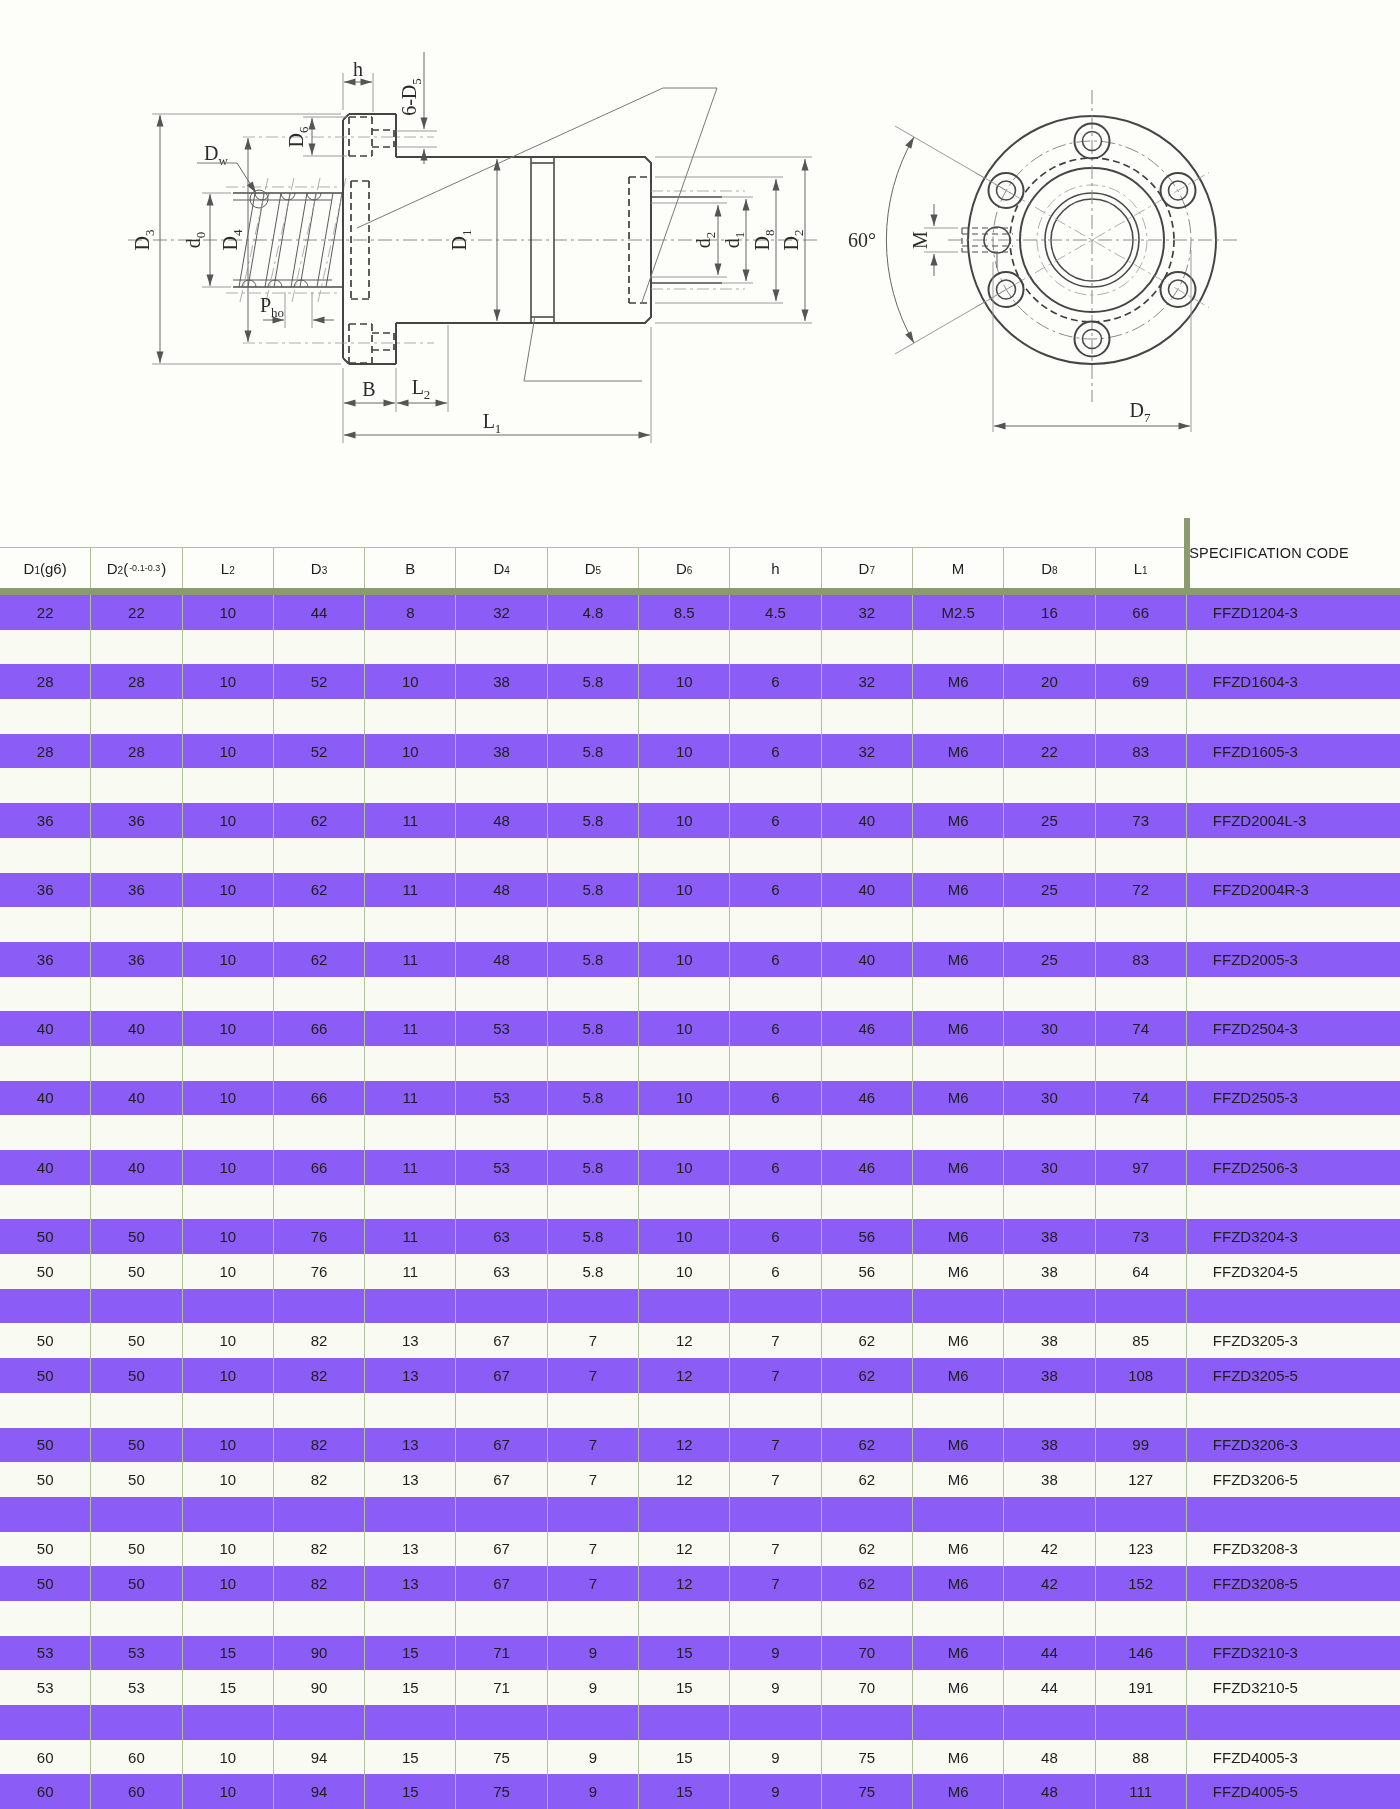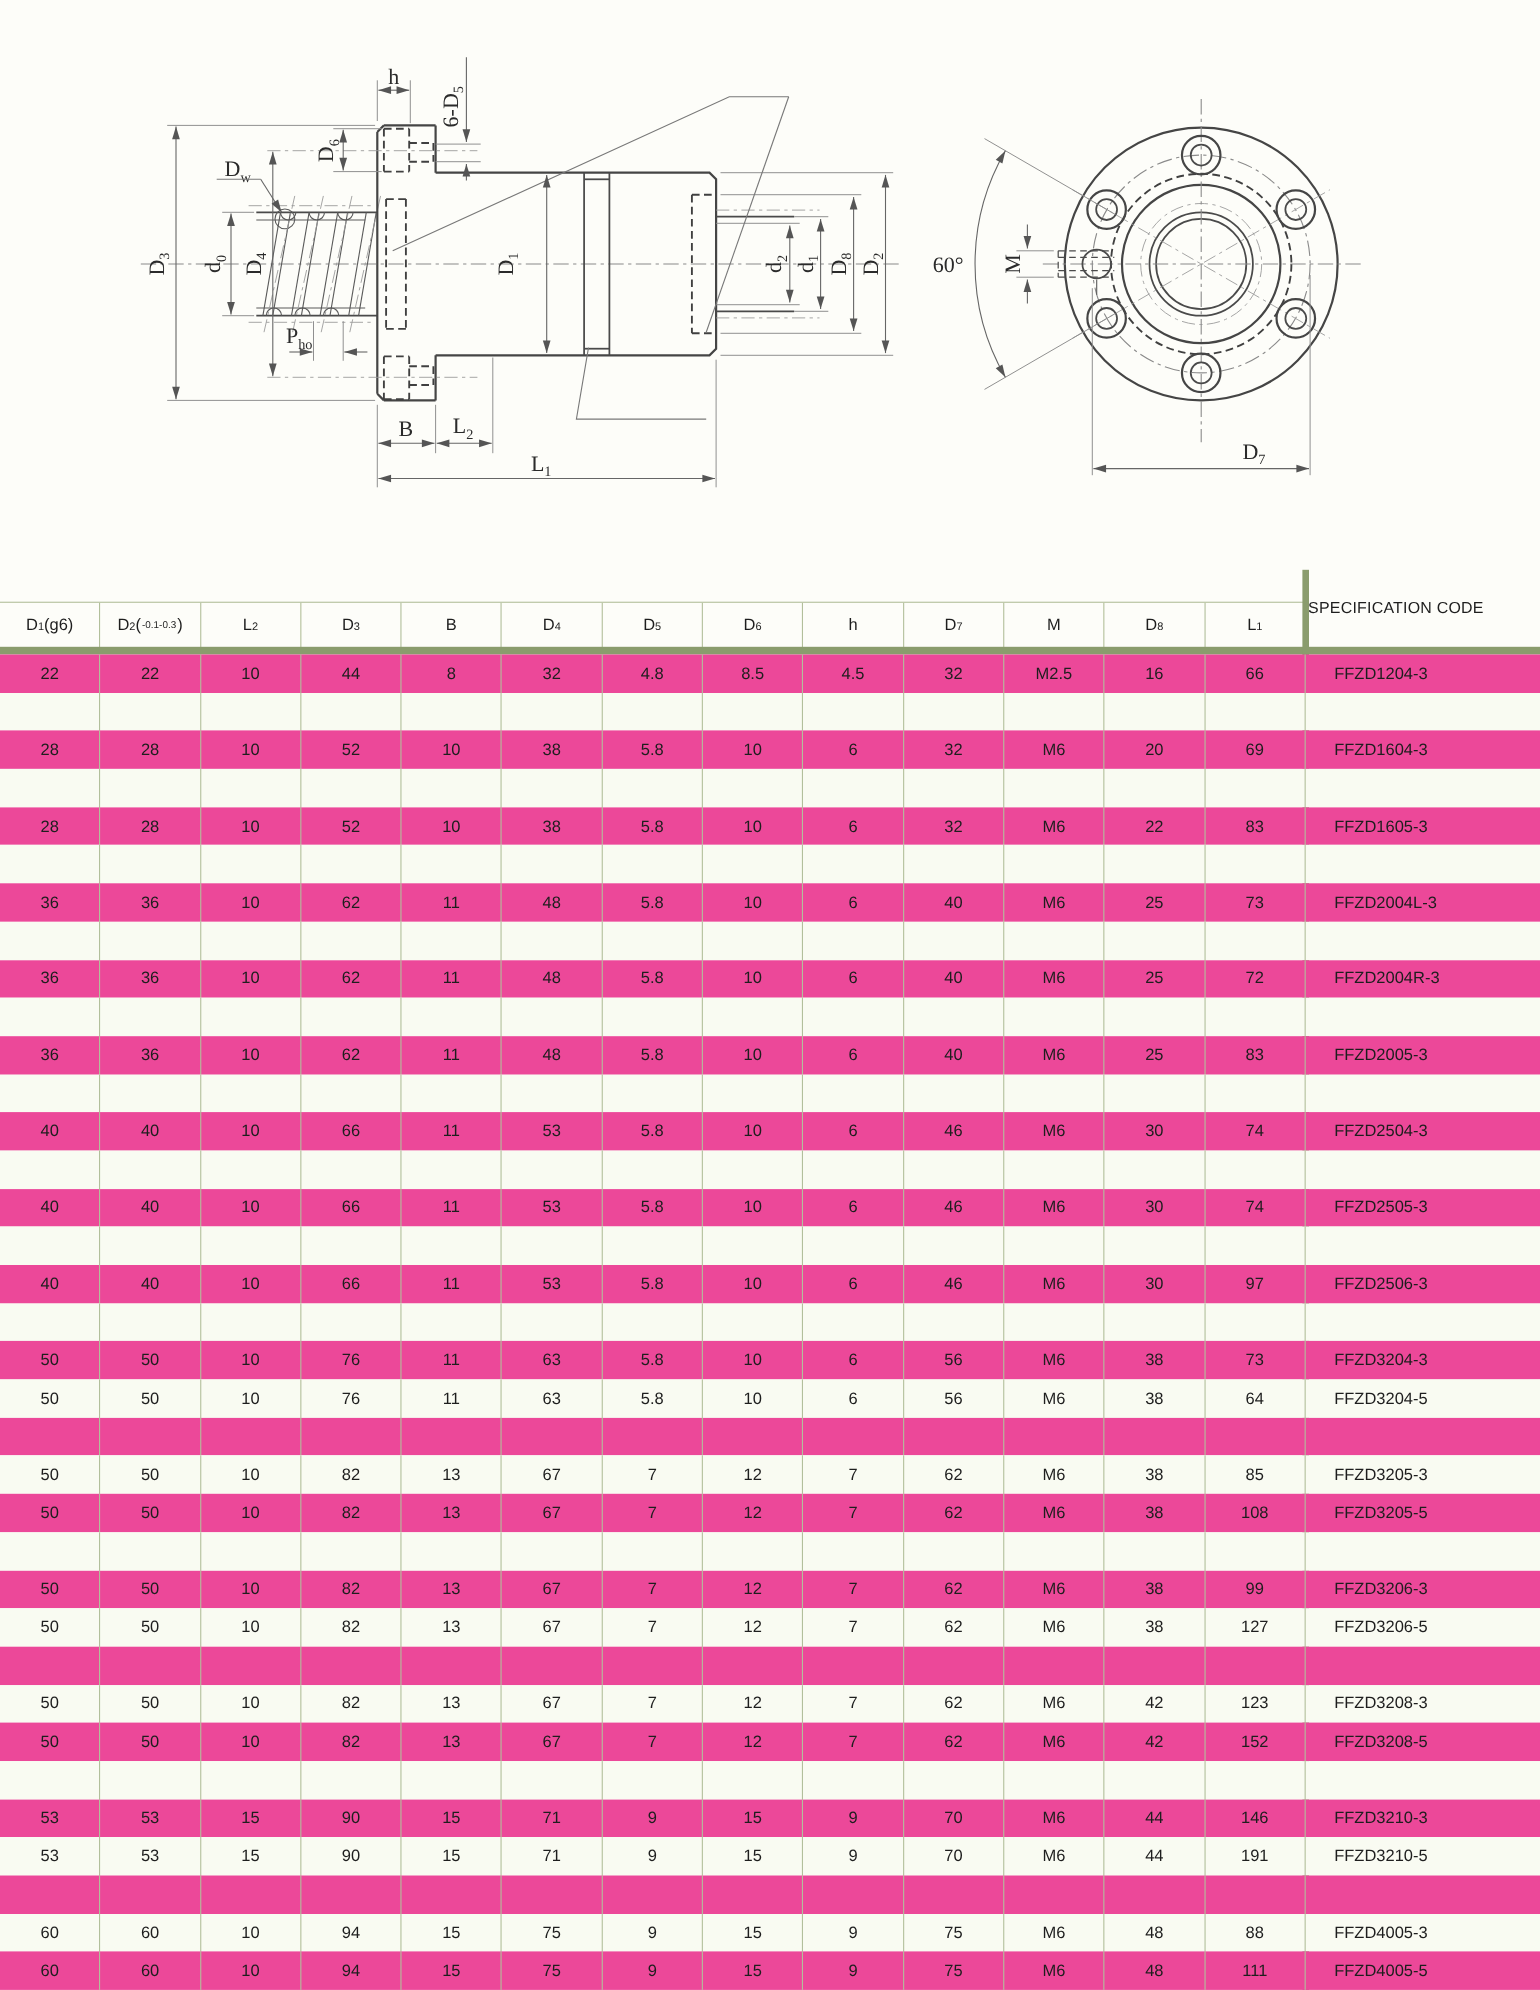--- a/index.html
+++ b/index.html
@@ -26,21 +26,21 @@
     justify-content:center;font-size:15px;}
   .hc sub{font-size:10px;line-height:10px;transform:translateY(2px);}
   .tol{display:inline-flex;flex-direction:row;font-size:9px;line-height:9px;margin:0 1px;}
   .tol i{font-style:normal;}
   #spechdr{position:absolute;left:1164px;top:518px;width:210px;height:70px;display:flex;align-items:center;
     justify-content:center;font-size:14.5px;letter-spacing:.2px;}
   #thick{position:absolute;left:0;top:588px;width:1400px;height:7px;background:#8a9c6d;}
   #vthick{position:absolute;left:1184px;top:518px;width:6px;height:1291px;background:#8a9c6d;}
   #rows{position:absolute;left:0;top:595px;width:1400px;height:1214px;display:flex;flex-direction:column;}
   .row{flex:1;display:flex;}
-  .row.g{background:#ec4899;}
+  .row.g{background:#8b5cf6;}
   .row.w{background:#f9fbf2;}
   .cell{box-sizing:border-box;width:91.31px;border-right:1px solid #b2bf9b;display:flex;align-items:center;
     justify-content:center;font-size:15px;}
   .cell.spec{flex:1;border-right:none;justify-content:flex-start;padding-left:26px;}
 </style>
 </head>
 <body>
 
 <div id="page">
 

